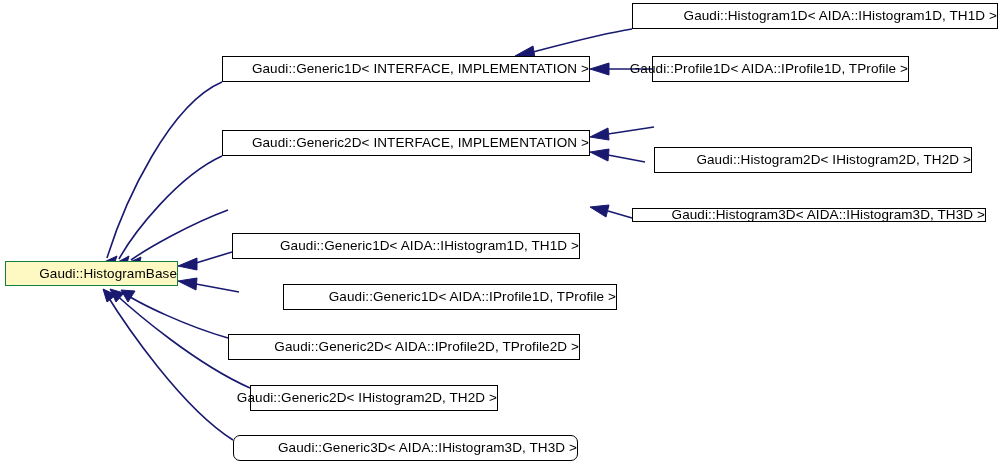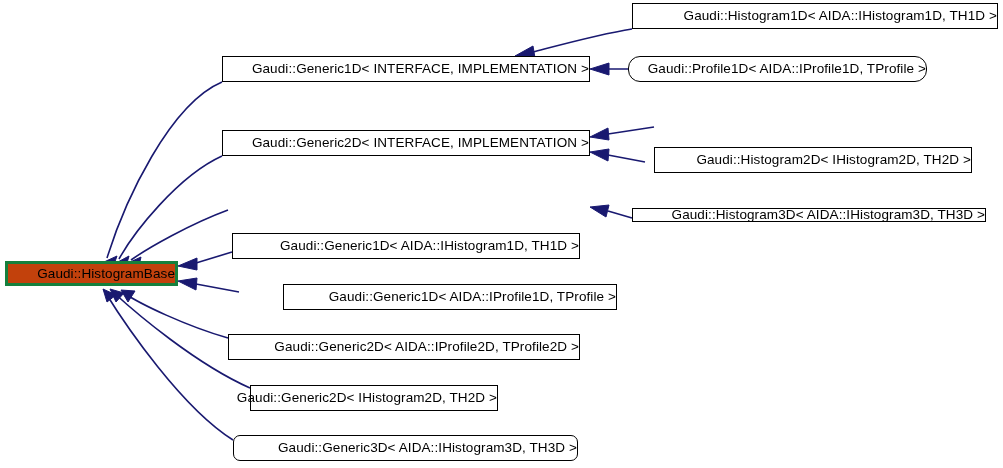--- a/index.html
+++ b/index.html
@@ -27,22 +27,22 @@
     font-size:13.5px;
     line-height:1;
     display:flex;
     align-items:center;
     justify-content:flex-end;
     white-space:nowrap;
     letter-spacing:0.1px;
     z-index:2;
   }
   .node.base{
-    background:#c2410c;
-    border:3px solid #15803d;
+    background:#fef9c3;
+    border:1px solid #15803d;
     padding-left:47px;
   }
 </style>
 </head>
 <body>
 
 <div id="canvas">
 
   <svg id="edges" viewBox="0 0 1003 468" width="1003" height="468" xmlns="http://www.w3.org/2000/svg">
 
@@ -142,21 +142,21 @@
   </div>
 
   <div class="node" style="left:233px; top:435px; width:345px; height:26px;border-radius:7px;">
     <span>Gaudi::Generic3D&lt; AIDA::IHistogram3D, TH3D &gt;</span>
   </div>
 
   <div class="node" style="left:632px; top:3px;   width:366px; height:26px;">
     <span>Gaudi::Histogram1D&lt; AIDA::IHistogram1D, TH1D &gt;</span>
   </div>
 
-  <div class="node" style="left:628px; top:56px;  width:299px; height:26px;border-radius:12px;">
+  <div class="node" style="left:652px; top:56px;  width:257px; height:26px;">
     <span>Gaudi::Profile1D&lt; AIDA::IProfile1D, TProfile &gt;</span>
   </div>
 
   <div class="node" style="left:654px; top:107px; width:318px; height:26px;margin-top:40px;">
     <span>Gaudi::Histogram2D&lt; IHistogram2D, TH2D &gt;</span>
   </div>
 
 
   <div class="node" style="left:632px; top:208px; width:354px; height:14px;padding-left:23px;">
     <span>Gaudi::Histogram3D&lt; AIDA::IHistogram3D, TH3D &gt;</span>

